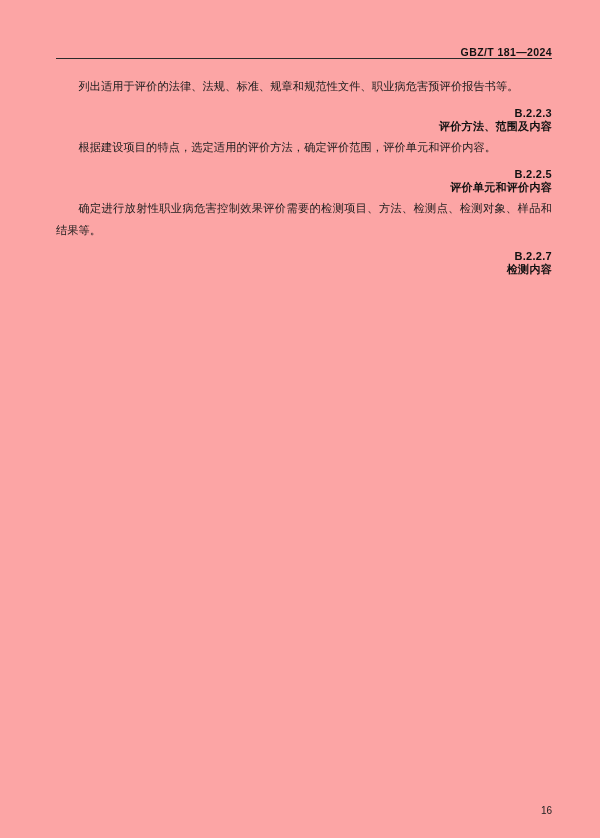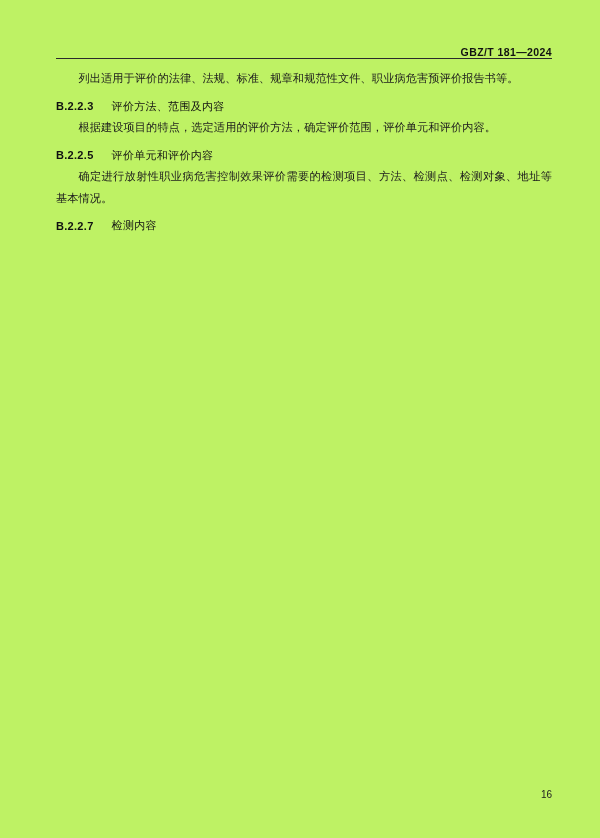--- a/index.html
+++ b/index.html
@@ -14,21 +14,21 @@
     color: #1a1a1a;
     position: relative;
     overflow: hidden;
   }
   .page {
     position: relative;
     width: 600px;
     height: 838px;
     box-sizing: border-box;
     padding: 8px;
-    background: #bef264;
+    background: #fca5a5;
   }
   .header {
     position: absolute;
     top: 36px;
     left: 56px;
     right: 48px;
     height: 22px;
     display: flex;
     justify-content: flex-end;
     align-items: flex-end;
@@ -60,43 +60,44 @@
     text-align: justify;
     text-justify: inter-ideograph;
     margin: 0 0 2px 0;
     text-indent: 2em;
     letter-spacing: 0.1px;
     color: #1c1c1c;
   }
   .clause {
     margin: 9px 0 3px 0;
     display: flex;
-    align-items: center;
+    align-items: flex-end;
     font-family: "Liberation Sans", "DejaVu Sans", sans-serif;
+    flex-direction: column;
   }
   .clause-num {
     font-size: 11px;
     font-weight: bold;
     color: #111;
     letter-spacing: 0.3px;
     white-space: nowrap;
   }
   .clause-title {
     font-size: 11px;
-    font-weight: normal;
+    font-weight: bold;
     color: #111;
     margin-left: 18px;
     letter-spacing: 0.3px;
   }
   .first-para {
-    margin-top: 4px;
+    margin-top: 12px;
   }
   .footer {
     position: absolute;
-    bottom: 38px;
+    bottom: 22px;
     left: 56px;
     width: 496px;
     display: flex;
     justify-content: flex-end;
   }
   .page-number {
     font-family: "Liberation Sans", "DejaVu Sans", sans-serif;
     font-size: 10px;
     color: #222;
   }
@@ -120,21 +121,21 @@
       <span class="clause-title">评价方法、范围及内容</span>
     </div>
     <p class="para">根据建设项目的特点，选定适用的评价方法，确定评价范围，评价单元和评价内容。</p>
 
 
     <div class="clause">
       <span class="clause-num">B.2.2.5</span>
       <span class="clause-title">评价单元和评价内容</span>
     </div>
 
-    <p class="para">确定进行放射性职业病危害控制效果评价需要的检测项目、方法、检测点、检测对象、地址等基本情况。</p>
+    <p class="para">确定进行放射性职业病危害控制效果评价需要的检测项目、方法、检测点、检测对象、样品和结果等。</p>
 
     <div class="clause">
       <span class="clause-num">B.2.2.7</span>
       <span class="clause-title">检测内容</span>
     </div>
 
   </div>
 
   <div class="footer">
     <span class="page-number">16</span>

